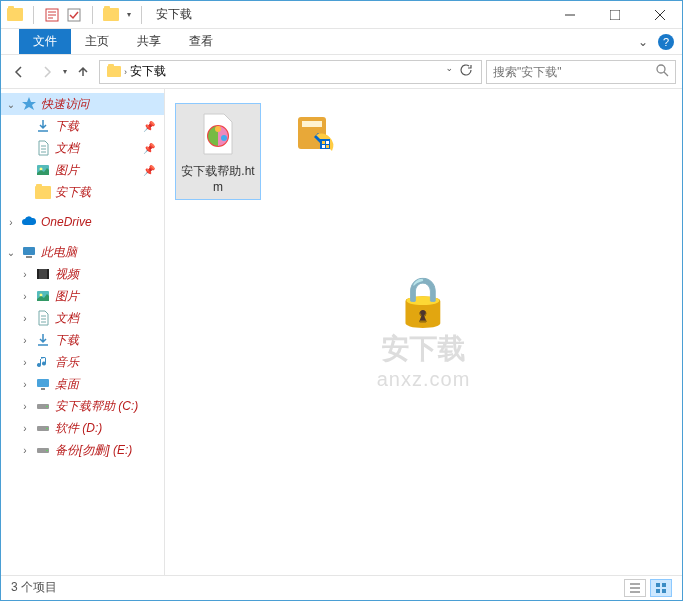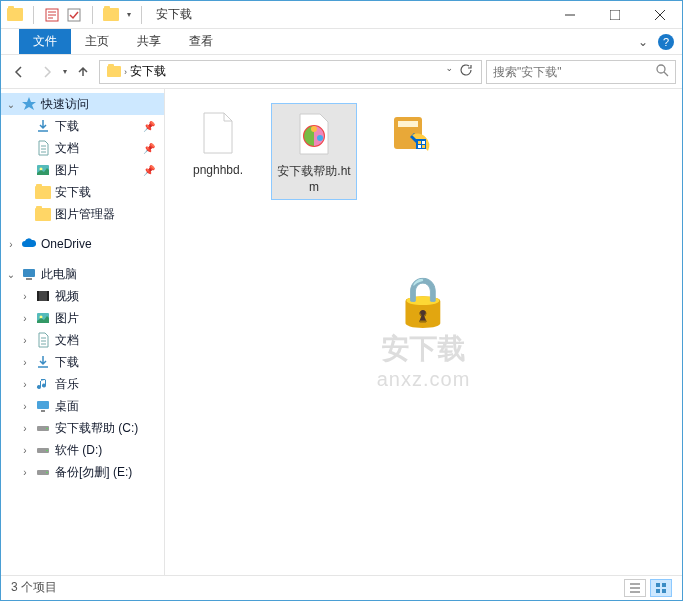--- a/index.html
+++ b/index.html
@@ -30,21 +30,21 @@
 .addr-actions { margin-left: auto; display: flex; gap: 6px; padding-right: 4px; }
 .search-box { width: 190px; height: 24px; border: 1px solid #ccc; display: flex; align-items: center; padding: 0 6px; color: #888; }
 .search-box input { flex: 1; border: none; outline: none; color: #888; font-size: 12px; }
 
 .content { display: flex; height: 486px; }
 .sidebar { width: 164px; border-right: 1px solid #e5e5e5; overflow-y: auto; padding-top: 4px; }
 .tree-item { display: flex; align-items: center; height: 22px; padding-left: 4px; cursor: pointer; gap: 3px; }
 .tree-item.selected { background: #cde8ff; }
 .tree-expand { width: 12px; font-size: 10px; color: #666; display: flex; justify-content: center; }
 .tree-icon { width: 18px; height: 18px; display: flex; align-items: center; justify-content: center; }
-.tree-label { color: #0f172a; white-space: nowrap; }
+.tree-label { color: #b91c1c; white-space: nowrap; font-style: italic; }
 .tree-pin { margin-left: auto; margin-right: 8px; color: #888; font-size: 10px; }
 .tree-spacer { height: 8px; }
 .indent1 { padding-left: 18px; }
 .indent2 { padding-left: 18px; }
 
 .file-area { flex: 1; padding: 14px 10px; position: relative; display: flex; align-items: flex-start; gap: 10px; }
 .file-item { width: 86px; display: flex; flex-direction: column; align-items: center; cursor: pointer; padding: 4px 2px; }
 .file-item.selected { background: #e5e5e5; border: 1px solid #8cc9ff; }
 .file-icon { width: 52px; height: 52px; display: flex; align-items: center; justify-content: center; margin-bottom: 4px; }
 .file-label { text-align: center; color: #333; word-break: break-all; line-height: 1.3; }
@@ -212,27 +212,20 @@
           <span class="tree-label">图片</span>
           <span class="tree-pin">📌</span>
         </div>
         <div class="tree-item indent1">
           <span class="tree-expand"></span>
           <span class="tree-icon">
             <div class="folder-icon"></div>
           </span>
           <span class="tree-label">安下载</span>
         </div>
-        <div class="tree-item indent1">
-          <span class="tree-expand"></span>
-          <span class="tree-icon">
-            <div class="folder-icon"></div>
-          </span>
-          <span class="tree-label">图片管理器</span>
-        </div>
       </div>
     <div class="tree-spacer"></div>
     <div class="tree-item">
       <span class="tree-expand">›</span>
       <span class="tree-icon">
         <svg width="16" height="16" viewBox="0 0 16 16">
             <path d="M4 11a3 3 0 0 1 0-6 4 4 0 0 1 7-1 3 3 0 0 1 1 7z" fill="#0078d4"></path>
           </svg>
       </span>
       <span class="tree-label">OneDrive</span>
@@ -337,29 +330,20 @@
               <circle cx="12" cy="8.5" r="0.8" fill="#5d5"></circle>
             </svg>
           </span>
           <span class="tree-label">备份[勿删] (E:)</span>
         </div>
       </div>
   </div>
 
   <div class="file-area">
     <div id="file-items" style="display:flex;gap:10px;align-items:flex-start">
-        <div class="file-item">
-          <div class="file-icon">
-            <svg width="48" height="48" viewBox="0 0 48 48">
-              <path d="M10 4h20l8 8v32H10z" fill="#fff" stroke="#ccc" stroke-width="1"></path>
-              <path d="M30 4v8h8" fill="none" stroke="#ccc"></path>
-            </svg>
-          </div>
-          <div class="file-label">pnghhbd.</div>
-        </div>
         <div class="file-item selected">
           <div class="file-icon">
             <svg width="48" height="48" viewBox="0 0 48 48">
               <path d="M10 4h20l8 8v32H10z" fill="#fff" stroke="#ccc"></path>
               <circle cx="24" cy="26" r="10" fill="none" stroke="#e44" stroke-width="2"></circle>
               <path d="M24 16a10 10 0 0 0 0 20" fill="#7b4"></path>
               <path d="M24 16a10 10 0 0 1 0 20" fill="#e8b"></path>
               <circle cx="24" cy="19" r="3" fill="#fb4"></circle>
               <circle cx="30" cy="28" r="3" fill="#4ae"></circle>
             </svg>

